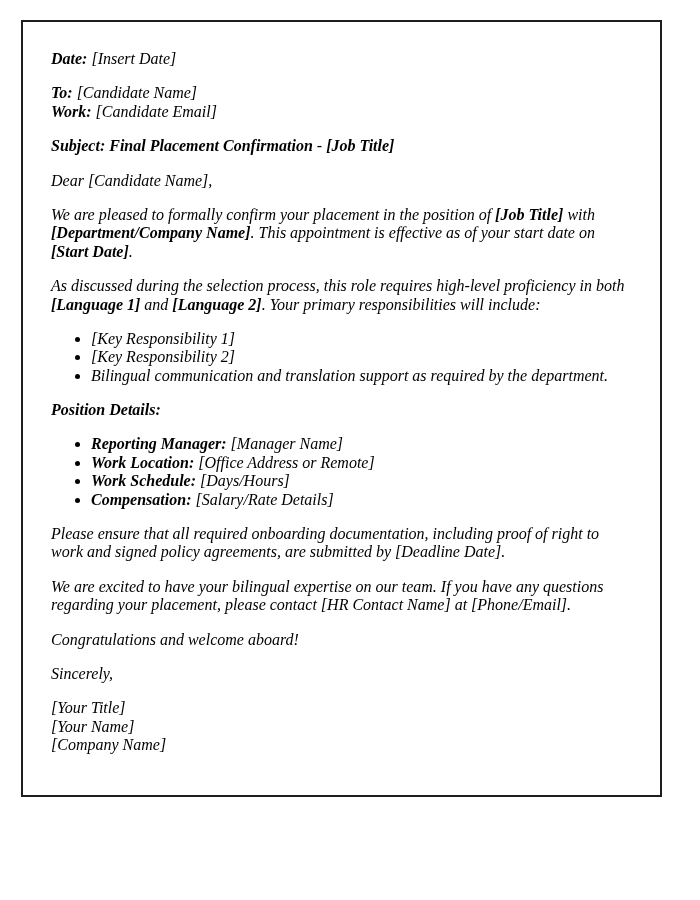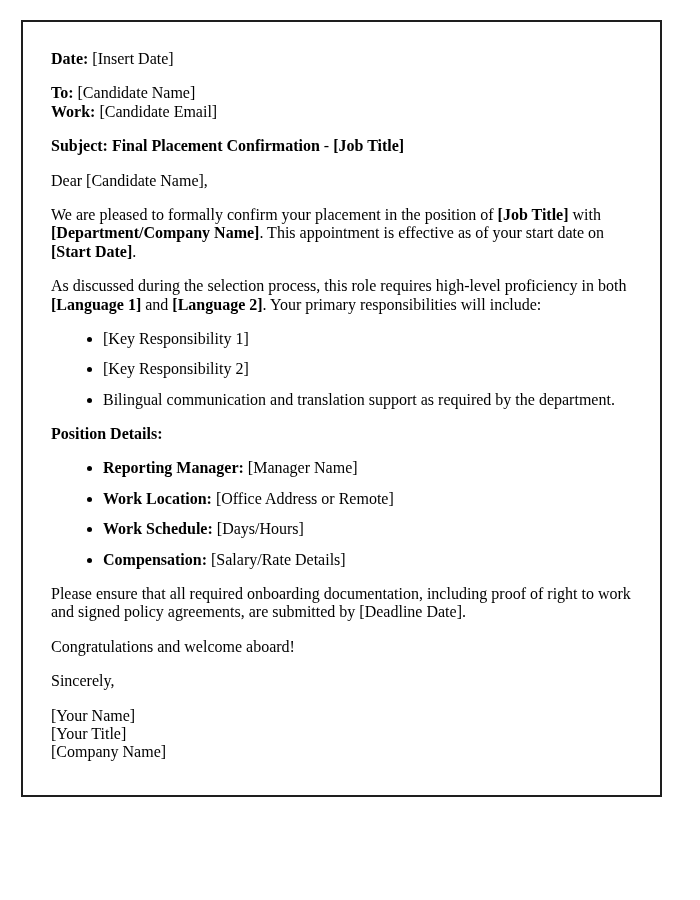--- a/index.html
+++ b/index.html
@@ -1,36 +1,36 @@
 <!DOCTYPE html>
 <html style="--border-color: #1e1e1e; --text-color: #000000; --page-bg: #ffffff;"><head>
 <meta charset="utf-8">
 <style>
   :root { --border-color: #1e1e1e; --text-color: #000000; --page-bg: #ffffff; }
-  * { box-sizing: border-box; }
+  * { box-sizing: border-box; font-style: italic; }
   html, body {
     margin: 0; padding: 0;
     width: 700px; height: 900px;
     background: var(--page-bg);
     font-family: "Liberation Serif", "DejaVu Serif", serif;
     font-size: 16px;
     color: var(--text-color);
   }
   .page {
     position: absolute;
     left: 21px; top: 20px;
     width: 641px; height: 777px;
     border: 2px solid var(--border-color);
     background: var(--page-bg);
     padding: 12px 28px 28px 28px;
     overflow: hidden;
   }
   p { margin: 16px 0; line-height: 1.15; }
   ul { margin: 16px 0; padding-left: 40px; }
-  li { line-height: 1.15; margin: 12px; }
+  li { line-height: 1.15; margin: 0; }
   b { font-weight: bold; }
   .block { display: block; }
 </style>
 </head>
 <body>
 
 <div class="page">
 
   <p><b>Date:</b><span> [Insert Date]</span></p>
 
@@ -57,24 +57,25 @@
 
   <ul>
     <li><b>Reporting Manager:</b><span> [Manager Name]</span></li>
     <li><b>Work Location:</b><span> [Office Address or Remote]</span></li>
     <li><b>Work Schedule:</b><span> [Days/Hours]</span></li>
     <li><b>Compensation:</b><span> [Salary/Rate Details]</span></li>
   </ul>
 
   <p>Please ensure that all required onboarding documentation, including proof of right to work and signed policy agreements, are submitted by [Deadline Date].</p>
 
+  <p>We are excited to have your bilingual expertise on our team. If you have any questions regarding your placement, please contact [HR Contact Name] at [Phone/Email].</p>
 
   <p>Congratulations and welcome aboard!</p>
 
   <p>Sincerely,</p>
 
   <p>
+    <span class="block">[Your Title]</span>
     <span class="block">[Your Name]</span>
-    <span class="block">[Your Title]</span>
     <span class="block">[Company Name]</span>
   </p>
 
 </div>
 
 </body></html>

